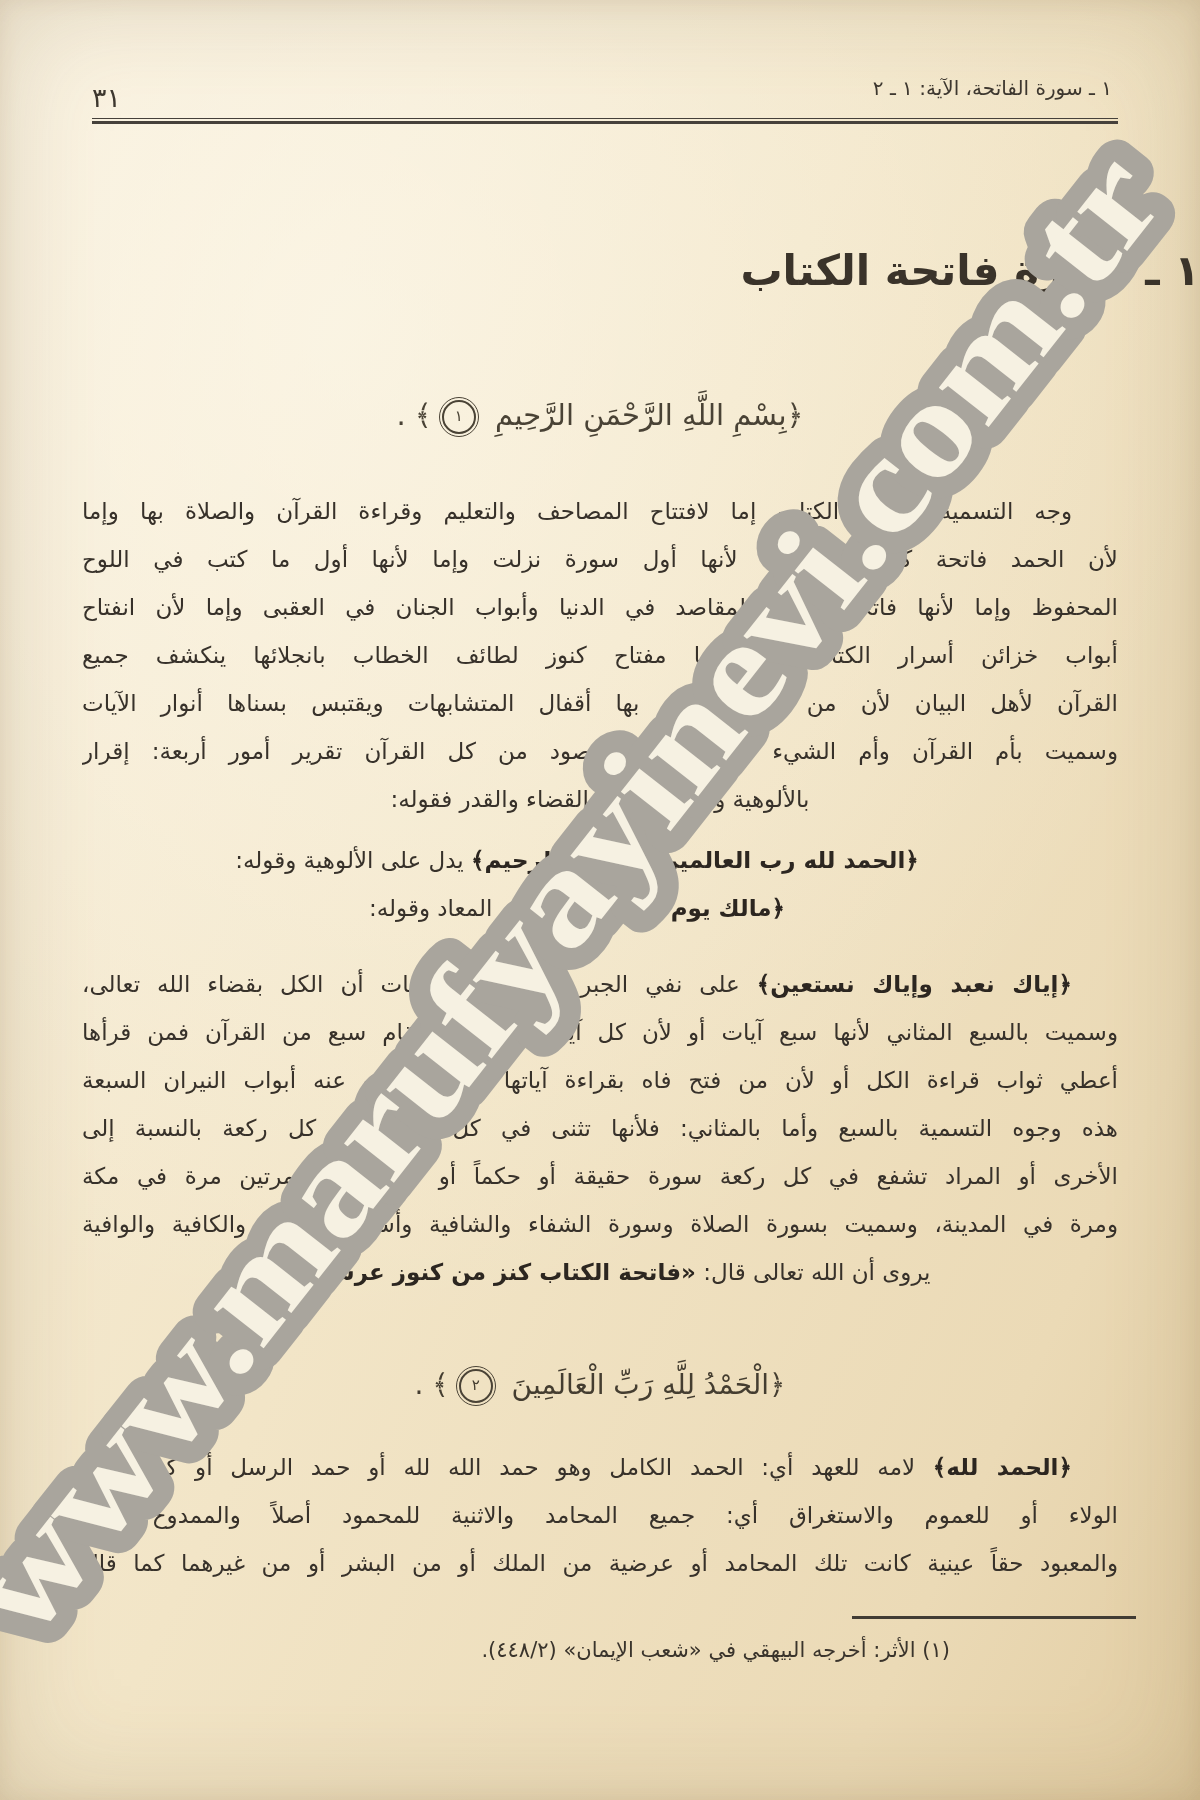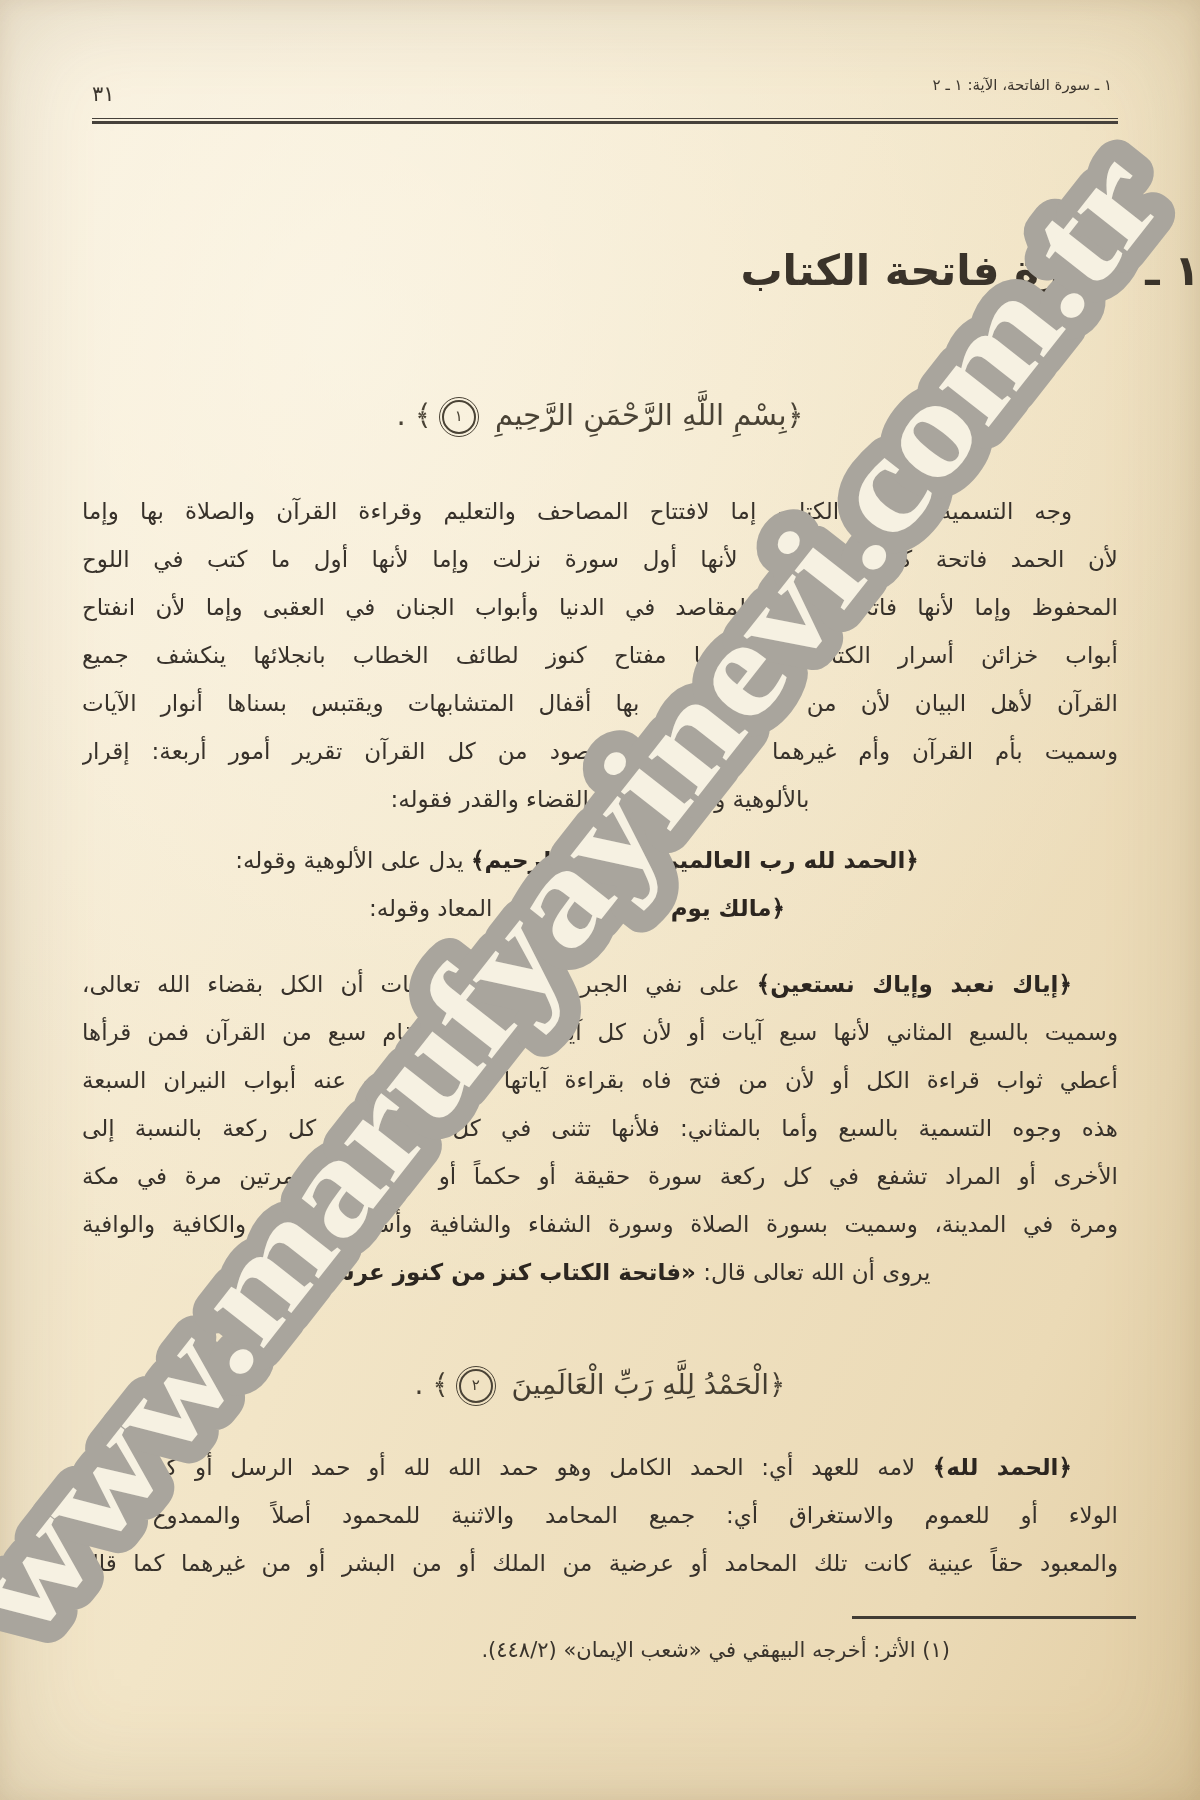--- a/index.html
+++ b/index.html
@@ -5,22 +5,22 @@
   html,body{margin:0;padding:0;background:#d8c9a6;}
   .page{
     position:relative;width:1200px;height:1800px;overflow:hidden;
     font-family:"DejaVu Sans",sans-serif;color:#38322a;
     background:
       radial-gradient(120% 90% at 28% 18%, rgba(255,252,242,.55), rgba(255,252,242,0) 62%),
       linear-gradient(115deg,#f8efdb 0%,#f2e5c7 45%,#ebdab6 82%,#e2cda3 100%);
     box-shadow:inset 0 0 110px rgba(122,94,48,.22), inset 0 0 22px rgba(122,94,48,.12);
   }
   
-  .hdr-right{position:absolute;top:76px;right:88px;direction:rtl;font-size:15px;color:#3d372f;}
-  .hdr-pagenum{position:absolute;top:82px;left:92px;font-size:21px;color:#3d372f;}
+  .hdr-right{position:absolute;top:76px;right:88px;direction:rtl;font-size:20px;color:#3d372f;}
+  .hdr-pagenum{position:absolute;top:82px;left:92px;font-size:27px;color:#3d372f;}
   .hdr-rule{position:absolute;top:118px;left:92px;right:82px;height:7px;
     background:linear-gradient(#46413b 0 1px, rgba(70,65,59,0) 1px 3px, #46413b 3px 6px, rgba(70,65,59,0) 6px);}
   
   .title{position:absolute;top:246px;left:0;right:0;text-align:right;direction:rtl;
     font-size:42px;font-weight:700;color:#3a332a;letter-spacing:1px;}
   .basmala{position:absolute;top:398px;left:0;right:0;text-align:center;direction:rtl;
     font-size:29px;color:#494235;}
   .aya-num{display:inline-block;width:30px;height:30px;line-height:28px;text-align:center;
     border:2px solid #4a4336;border-radius:50%;outline:1px solid #4a4336;outline-offset:2px;
     font-size:15px;margin:0 10px;vertical-align:middle;}
@@ -58,21 +58,21 @@
   <div class="basmala">
     <span>﴿بِسْمِ اللَّهِ الرَّحْمَنِ الرَّحِيمِ </span><span class="aya-num">١</span><span>﴾ .</span>
   </div>
 
   <div class="body-col p1">
       <div class="line just ind"><span>وجه التسمية بفاتحة الكتاب إما لافتتاح المصاحف والتعليم وقراءة القرآن والصلاة بها وإما</span></div>
       <div class="line just"><span>لأن الحمد فاتحة كل كلام وإما لأنها أول سورة نزلت وإما لأنها أول ما كتب في اللوح</span></div>
       <div class="line just"><span>المحفوظ وإما لأنها فاتحة أبواب المقاصد في الدنيا وأبواب الجنان في العقبى وإما لأن انفتاح</span></div>
       <div class="line just"><span>أبواب خزائن أسرار الكتاب بها لأنها مفتاح كنوز لطائف الخطاب بانجلائها ينكشف جميع</span></div>
       <div class="line just"><span>القرآن لأهل البيان لأن من عرفها يفتح بها أقفال المتشابهات ويقتبس بسناها أنوار الآيات</span></div>
-      <div class="line just"><span>وسميت بأم القرآن وأم غيرهما أصله لأن المقصود من كل القرآن تقرير أمور أربعة: إقرار</span></div>
+      <div class="line just"><span>وسميت بأم القرآن وأم الشيء أصله لأن المقصود من كل القرآن تقرير أمور أربعة: إقرار</span></div>
       <div class="line"><span>بالألوهية والنبوة وإثبات القضاء والقدر فقوله:</span></div>
     </div>
   <div class="body-col p2">
       <div class="line ind"><span class="bold">﴿الحمد لله رب العالمين الرحمن الرحيم﴾</span><span> يدل على الألوهية وقوله:</span></div>
       <div class="line ind"><span class="bold">﴿مالك يوم الدين﴾</span><span> يدل على المعاد وقوله:</span></div>
       <div class="line just ind gap"><span class="bold">﴿إياك نعبد وإياك نستعين﴾</span><span> على نفي الجبر والقدر وفيه إثبات أن الكل بقضاء الله تعالى،</span></div>
       <div class="line just"><span>وسميت بالسبع المثاني لأنها سبع آيات أو لأن كل آية منها تقوم مقام سبع من القرآن فمن قرأها</span></div>
       <div class="line just"><span>أعطي ثواب قراءة الكل أو لأن من فتح فاه بقراءة آياتها السبع غلقت عنه أبواب النيران السبعة</span></div>
       <div class="line just"><span>هذه وجوه التسمية بالسبع وأما بالمثاني: فلأنها تثنى في كل صلاة في كل ركعة بالنسبة إلى</span></div>
       <div class="line just"><span>الأخرى أو المراد تشفع في كل ركعة سورة حقيقة أو حكماً أو لأنها الحمد مرتين مرة في مكة</span></div>

